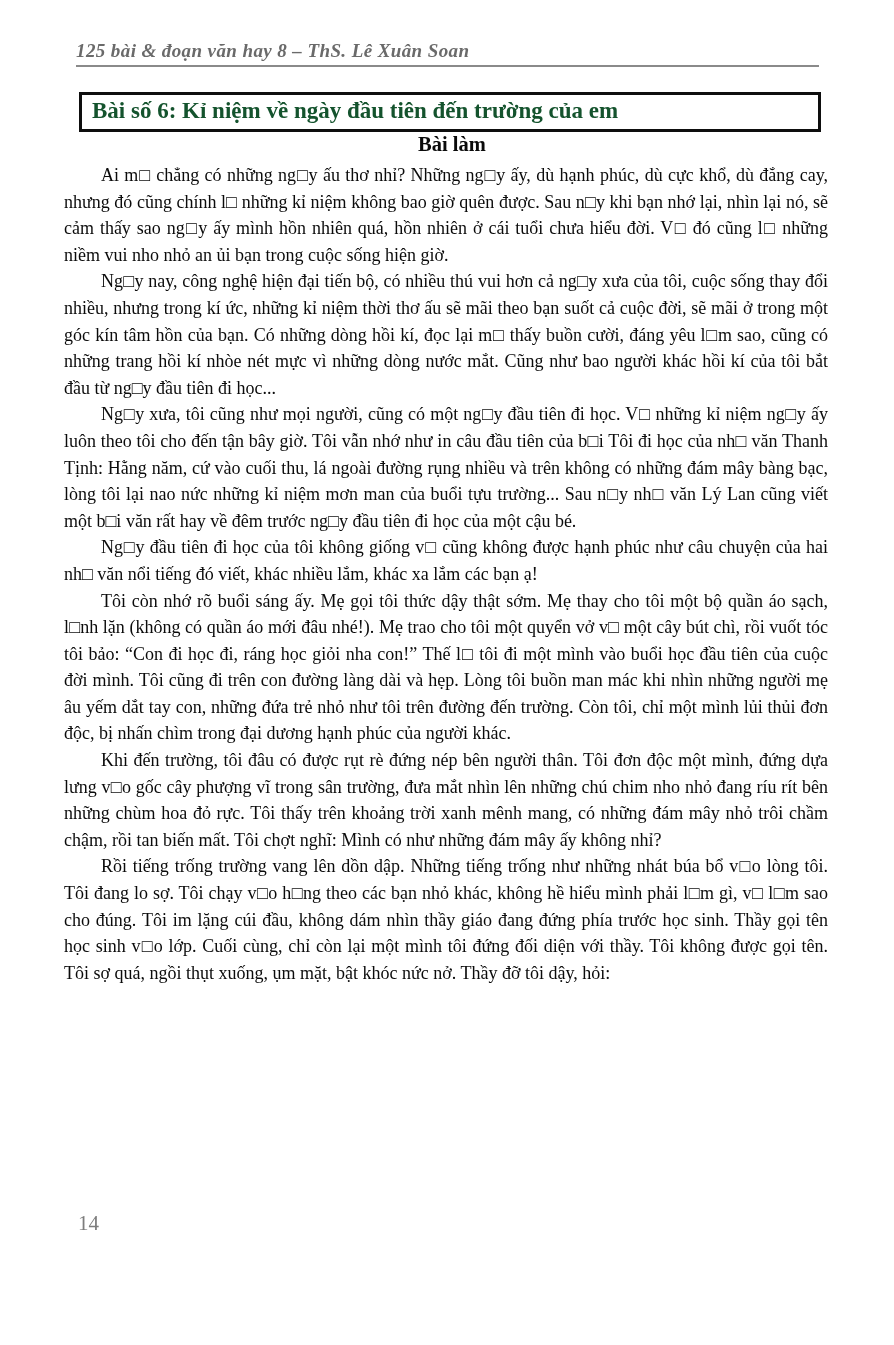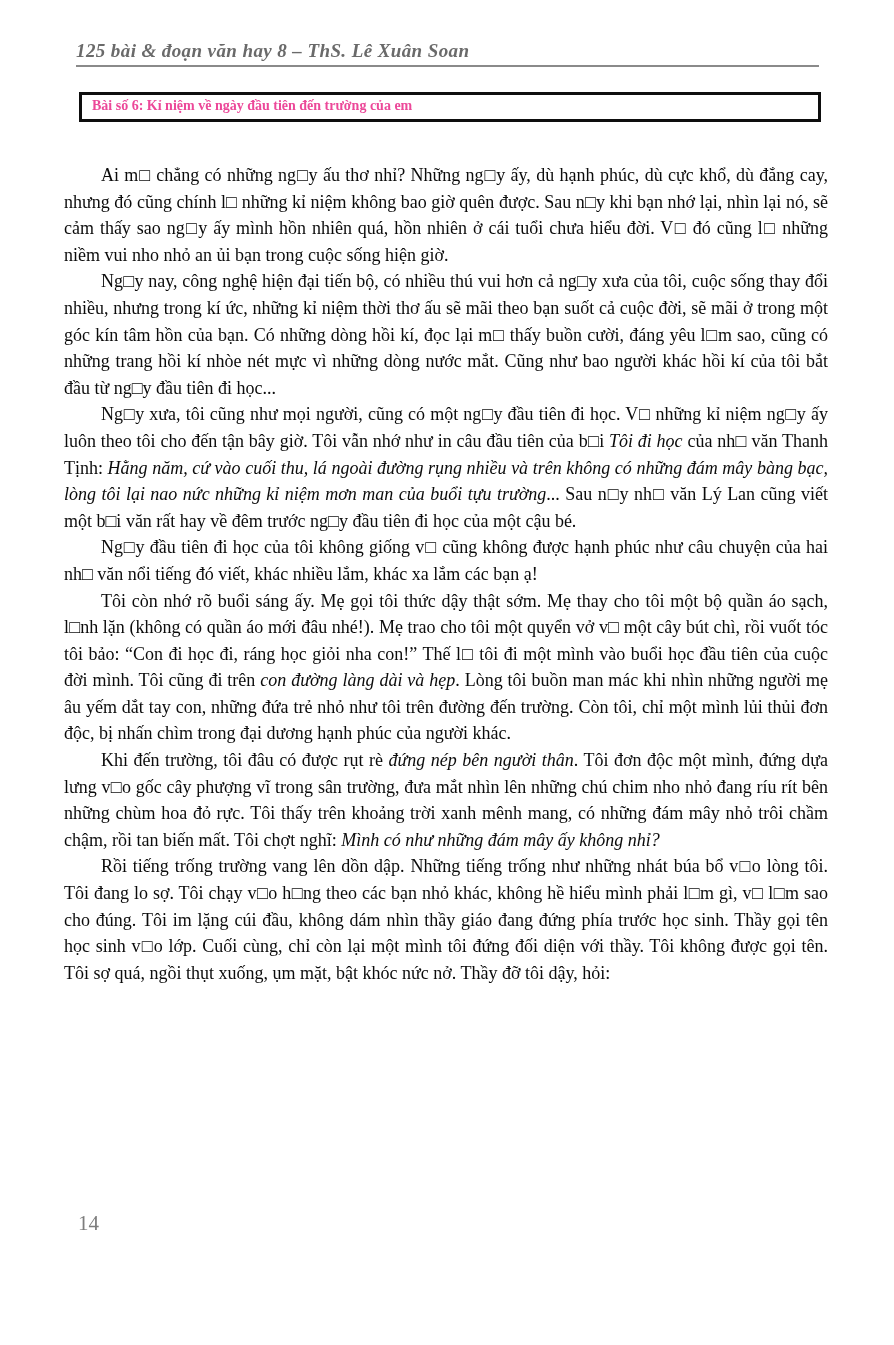--- a/index.html
+++ b/index.html
@@ -36,22 +36,22 @@
     width: 743px;
   }
   .title-box {
     position: absolute;
     left: 79px;
     top: 92px;
     width: 722px;
     border: 3px solid #0e0e0e;
     padding: 3px 4px 5px 10px;
     font-weight: bold;
-    font-size: 14px;
-    color: #ec4899;
+    font-size: 23px;
+    color: #14532d;
     background: #ffffff;
   }
   .body-heading {
     position: absolute;
     left: 76px;
     top: 133px;
     width: 752px;
     text-align: center;
     font-weight: bold;
     font-size: 20.5px;
@@ -66,21 +66,20 @@
     line-height: 26.6px;
     text-align: justify;
     color: #0b0b0b;
   }
   .essay-content p {
     margin: 0;
     padding: 0;
     text-indent: 37px;
   }
   .essay-content .italic {
-    font-style: italic;
   }
   .page-number {
     position: absolute;
     left: 78px;
     top: 1211px;
     font-size: 21px;
     color: var(--pagenum-gray, #7d7d7d);
   }
 </style>
 </head>
@@ -90,20 +89,21 @@
 
   <div class="running-header">
     <div class="book-title">125 bài &amp; đoạn văn hay 8 – ThS. Lê Xuân Soan</div>
     <div class="header-rule"></div>
   </div>
 
   <div class="title-box">
     <span>Bài số 6: Kỉ niệm về ngày đầu tiên đến trường của em</span>
   </div>
 
+  <div class="body-heading">Bài làm</div>
 
   <div class="essay-content">
     <p><span>Ai m□ chẳng có những ng□y ấu thơ nhỉ? Những ng□y ấy, dù hạnh phúc, dù cực khổ, dù đắng cay, nhưng đó cũng chính l□ những kỉ niệm không bao giờ quên được. Sau n□y khi bạn nhớ lại, nhìn lại nó, sẽ cảm thấy sao ng□y ấy mình hồn nhiên quá, hồn nhiên ở cái tuổi chưa hiểu đời. V□ đó cũng l□ những niềm vui nho nhỏ an ủi bạn trong cuộc sống hiện giờ.</span></p>
     <p><span>Ng□y nay, công nghệ hiện đại tiến bộ, có nhiều thú vui hơn cả ng□y xưa của tôi, cuộc sống thay đổi nhiều, nhưng trong kí ức, những kỉ niệm thời thơ ấu sẽ mãi theo bạn suốt cả cuộc đời, sẽ mãi ở trong một góc kín tâm hồn của bạn. Có những dòng hồi kí, đọc lại m□ thấy buồn cười, đáng yêu l□m sao, cũng có những trang hồi kí nhòe nét mực vì những dòng nước mắt. Cũng như bao người khác hồi kí của tôi bắt đầu từ ng□y đầu tiên đi học...</span></p>
     <p><span>Ng□y xưa, tôi cũng như mọi người, cũng có một ng□y đầu tiên đi học. V□ những kỉ niệm ng□y ấy luôn theo tôi cho đến tận bây giờ. Tôi vẫn nhớ như in câu đầu tiên của b□i </span><span class="italic">Tôi đi học</span><span> của nh□ văn Thanh Tịnh: </span><span class="italic">Hằng năm, cứ vào cuối thu, lá ngoài đường rụng nhiều và trên không có những đám mây bàng bạc, lòng tôi lại nao nức những kỉ niệm mơn man của buổi tựu trường</span><span>... Sau n□y nh□ văn Lý Lan cũng viết một b□i văn rất hay về đêm trước ng□y đầu tiên đi học của một cậu bé.</span></p>
     <p><span>Ng□y đầu tiên đi học của tôi không giống v□ cũng không được hạnh phúc như câu chuyện của hai nh□ văn nổi tiếng đó viết, khác nhiều lắm, khác xa lắm các bạn ạ!</span></p>
     <p><span>Tôi còn nhớ rõ buổi sáng ấy. Mẹ gọi tôi thức dậy thật sớm. Mẹ thay cho tôi một bộ quần áo sạch, l□nh lặn (không có quần áo mới đâu nhé!). Mẹ trao cho tôi một quyển vở v□ một cây bút chì, rồi vuốt tóc tôi bảo: “Con đi học đi, ráng học giỏi nha con!” Thế l□ tôi đi một mình vào buổi học đầu tiên của cuộc đời mình. Tôi cũng đi trên </span><span class="italic">con đường làng dài và hẹp</span><span>. Lòng tôi buồn man mác khi nhìn những người mẹ âu yếm dắt tay con, những đứa trẻ nhỏ như tôi trên đường đến trường. Còn tôi, chỉ một mình lủi thủi đơn độc, bị nhấn chìm trong đại dương hạnh phúc của người khác.</span></p>
     <p><span>Khi đến trường, tôi đâu có được rụt rè </span><span class="italic">đứng nép bên người thân</span><span>. Tôi đơn độc một mình, đứng dựa lưng v□o gốc cây phượng vĩ trong sân trường, đưa mắt nhìn lên những chú chim nho nhỏ đang ríu rít bên những chùm hoa đỏ rực. Tôi thấy trên khoảng trời xanh mênh mang, có những đám mây nhỏ trôi chầm chậm, rồi tan biến mất. Tôi chợt nghĩ: </span><span class="italic">Mình có như những đám mây ấy không nhỉ?</span></p>
     <p><span>Rồi tiếng trống trường vang lên dồn dập. Những tiếng trống như những nhát búa bổ v□o lòng tôi. Tôi đang lo sợ. Tôi chạy v□o h□ng theo các bạn nhỏ khác, không hề hiểu mình phải l□m gì, v□ l□m sao cho đúng. Tôi im lặng cúi đầu, không dám nhìn thầy giáo đang đứng phía trước học sinh. Thầy gọi tên học sinh v□o lớp. Cuối cùng, chỉ còn lại một mình tôi đứng đối diện với thầy. Tôi không được gọi tên. Tôi sợ quá, ngồi thụt xuống, ụm mặt, bật khóc nức nở. Thầy đỡ tôi dậy, hỏi:</span></p>
   </div>

